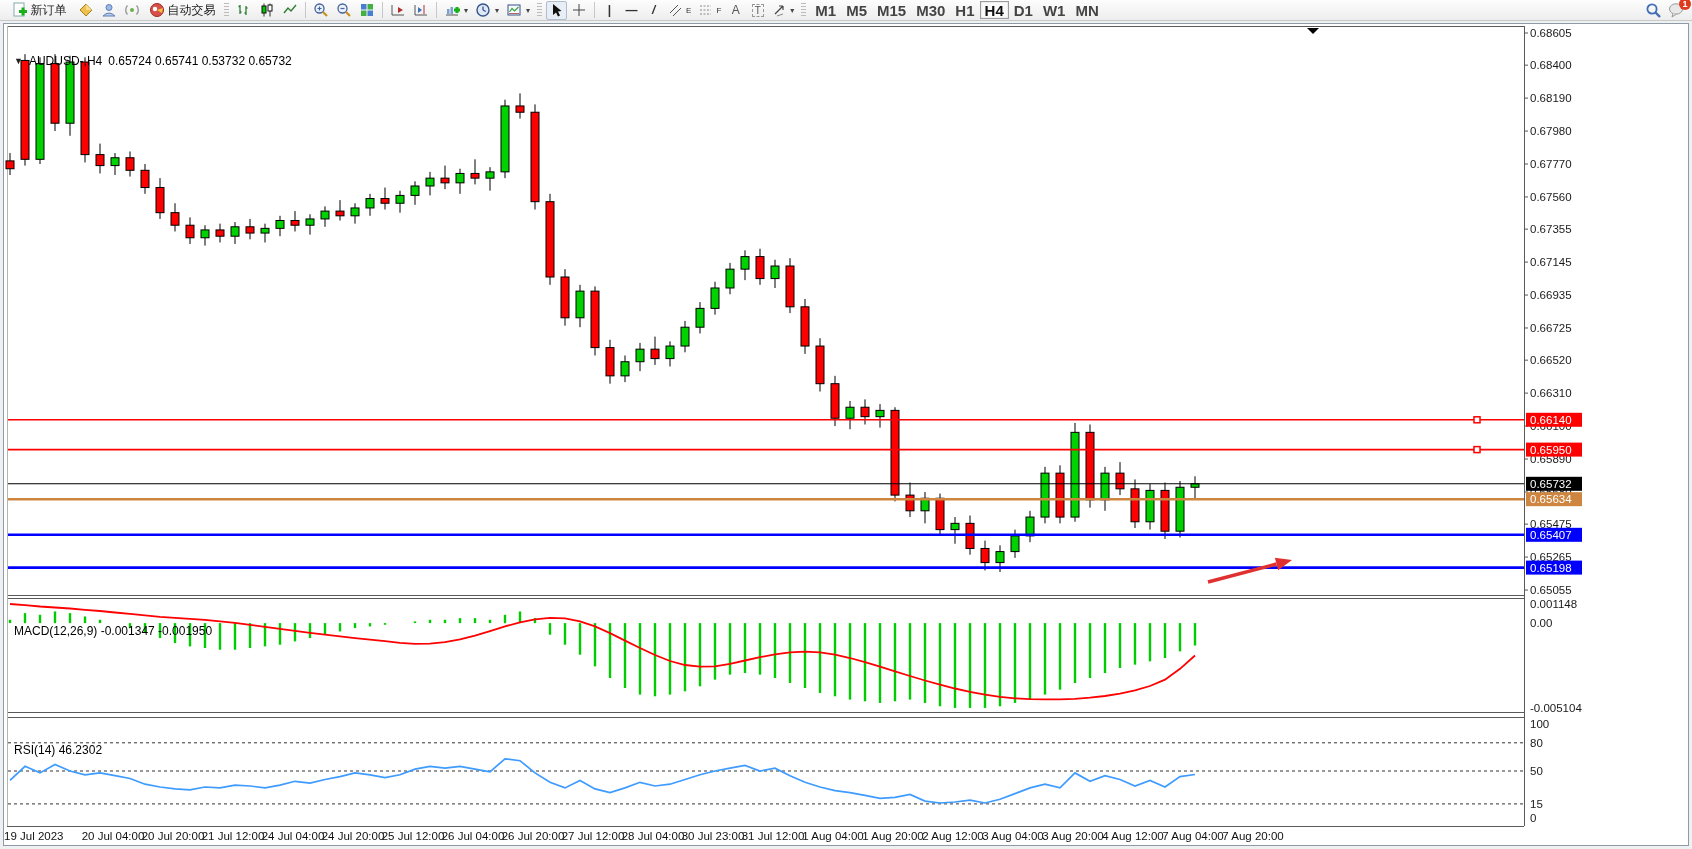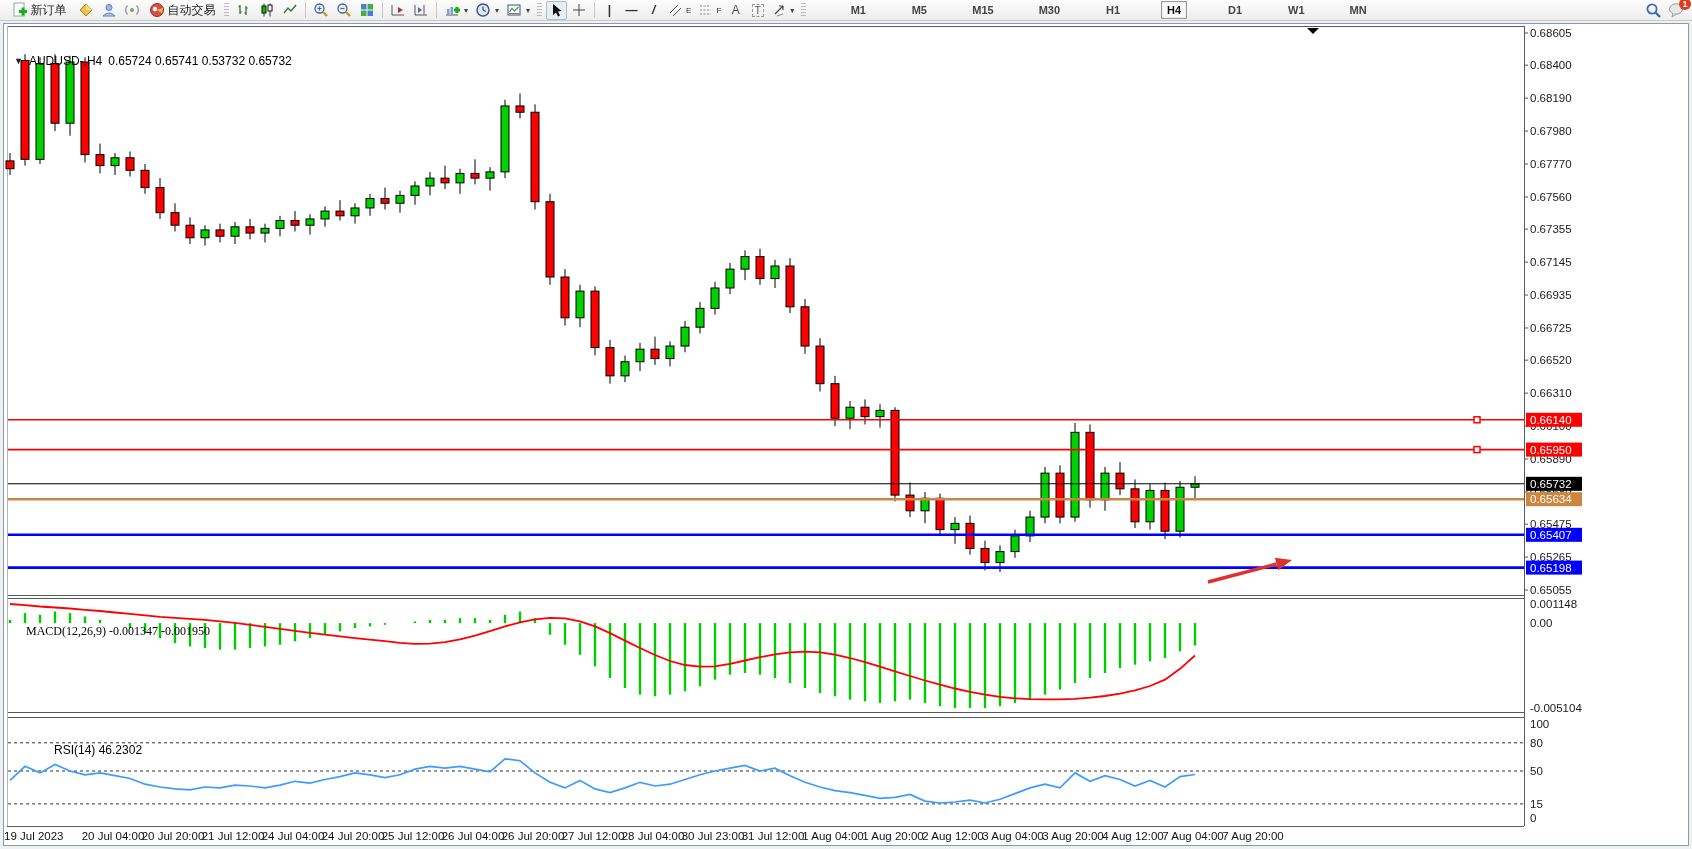--- a/index.html
+++ b/index.html
@@ -12,33 +12,33 @@
   .tbtn { height:19px; min-width:21px; display:flex; align-items:center; justify-content:center;
     gap:3px; padding:0 2px; border:1px solid transparent; border-radius:2px; color:#222;
     font-size:12px; cursor:default; }
   .tbtn svg { display:block; }
   .grip { width:5px; height:15px; margin:0 3px;
     background:repeating-linear-gradient(#bbb 0 1px, transparent 1px 3px); }
   .vsep { width:1px; height:16px; background:#c8c8c8; margin:0 3px; }
   .glyph { font-size:12px; color:#333; font-weight:bold; }
   .caret { font-size:8px; color:#444; margin-left:1px; }
   .tf { height:18px; min-width:26px; padding:0 4px; display:flex; align-items:center; justify-content:center;
-    font-size:11px; font-weight:bold; color:#444; border:1px solid transparent;margin-left:35px; }
+    font-size:15px; font-weight:bold; color:#444; border:1px solid transparent; }
   .tf.active { background:#fbfbfb; border:1px solid #9b9b9b; box-shadow:inset 0 0 2px #ccc; color:#111; }
   #tb-right { margin-left:auto; display:flex; align-items:center; }
   .badge { position:absolute; right:-4px; top:-4px; background:#e03a1e; color:#fff; font-size:9px;
     font-weight:bold; border-radius:7px; min-width:12px; height:12px; line-height:12px; text-align:center; }
   
   #chartwin { position:absolute; left:3px; top:23px; width:1686px; height:823px;
     background:#fff; border:1px solid #8e9aa5; }
   #plot { position:absolute; left:0; top:0; z-index:1; }
   .overlay { position:absolute; z-index:3; font-size:12px; color:#000; white-space:pre; }
   #chart-title { left:10px; top:30px; display:flex; align-items:center; gap:6px; }
-  #macd-label { left:22px; top:600px;font-family:Liberation Serif, serif; }
-  #rsi-label { left:10px; top:719px;margin-left:40px; }
+  #macd-label { left:10px; top:600px; }
+  #rsi-label { left:10px; top:719px; }
   .tri { font-size:9px; color:#222; }
 </style>
 </head>
 <body>
 
 <div id="toolbar">
   <div class="tbtn" style="min-width:70px">
     <svg width="16" height="16">
       <rect x="2" y="1" width="10" height="13" fill="#fff" stroke="#8aa"></rect>
       <rect x="7" y="8" width="8" height="3" fill="#18b018"></rect>

